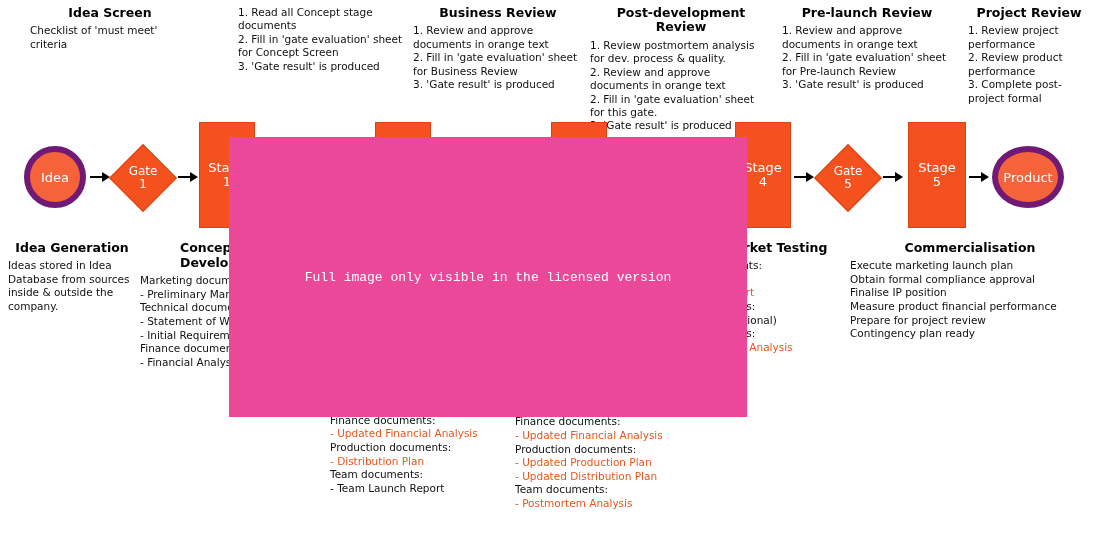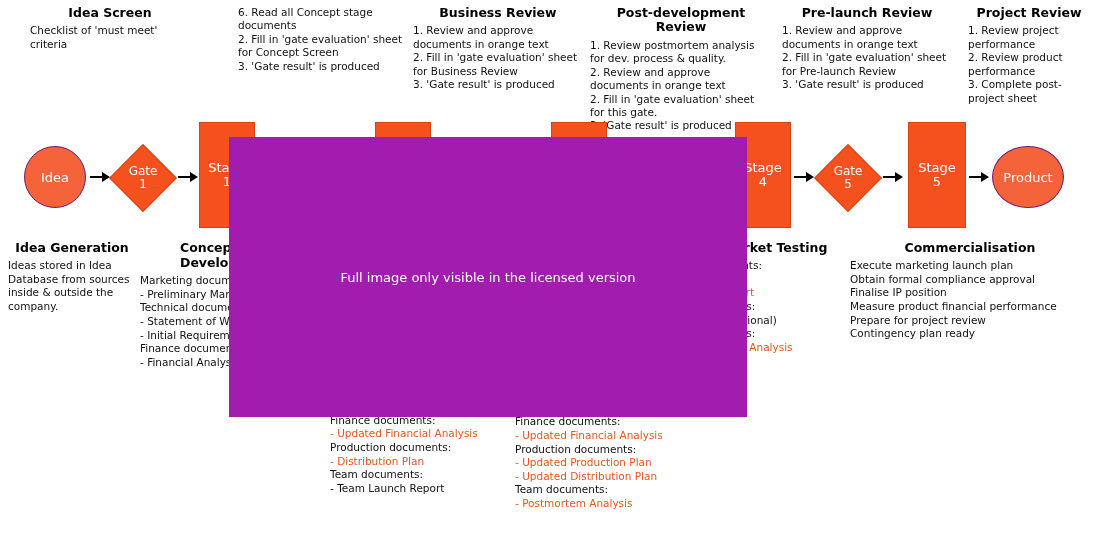--- a/index.html
+++ b/index.html
@@ -44,21 +44,21 @@
     font-size: 13px;
     display: flex;
     align-items: center;
     justify-content: center;
     text-align: center;
     line-height: 1.1;
   }
   .ellipse {
     position: absolute;
     background: #f4633a;
-    border: 1px solid #701a75;
+    border: 6px solid #701a75;
     border-radius: 50%;
     color: #ffffff;
     font-size: 13px;
     display: flex;
     align-items: center;
     justify-content: center;
     text-align: center;
   }
   .diamond-wrap {
     position: absolute;
@@ -113,43 +113,44 @@
   }
   .sn-body .hdr { color: #111; }
   .sn-body .plain { color: #111; }
   .sn-body .hl { color: #e8561c; }
 
   
   .overlay {
     position: absolute;
     left: 229px; top: 137px;
     width: 518px; height: 280px;
-    background: #a21caf;
+    background: #ec4899;
     color: #ffffff;
     display: flex;
     align-items: center;
     justify-content: center;
     font-size: 13px;
     z-index: 50;
+    font-family: Liberation Mono, monospace;
   }
 </style>
 </head>
 <body>
 
 <div class="gate-note" style="left:30px; width:160px;">
   <div class="gn-title">Idea Screen</div>
   <div class="gn-body">
     <div>Checklist of 'must meet'</div>
     <div>criteria</div>
   </div>
 </div>
 
 <div class="gate-note" style="left:238px; width:170px;">
   <div class="gn-body">
-    <div>6. Read all Concept stage</div>
+    <div>1. Read all Concept stage</div>
     <div>documents</div>
     <div>2. Fill in 'gate evaluation' sheet</div>
     <div>for Concept Screen</div>
     <div>3. 'Gate result' is produced</div>
   </div>
 </div>
 
 <div class="gate-note" style="left:413px; width:170px;">
   <div class="gn-title">Business Review</div>
   <div class="gn-body">
@@ -186,21 +187,21 @@
 </div>
 
 <div class="gate-note" style="left:968px; width:122px;">
   <div class="gn-title">Project Review</div>
   <div class="gn-body">
     <div>1. Review project</div>
     <div>performance</div>
     <div>2. Review product</div>
     <div>performance</div>
     <div>3. Complete post-</div>
-    <div>project sheet</div>
+    <div>project formal</div>
   </div>
 </div>
 
 <div class="flow">
 
   <div class="ellipse" style="left:24px; top:24px; width:62px; height:62px;">
     <span>Idea</span>
   </div>
 
   <div class="arrow" style="left:90px; top:50px; width:20px;">

